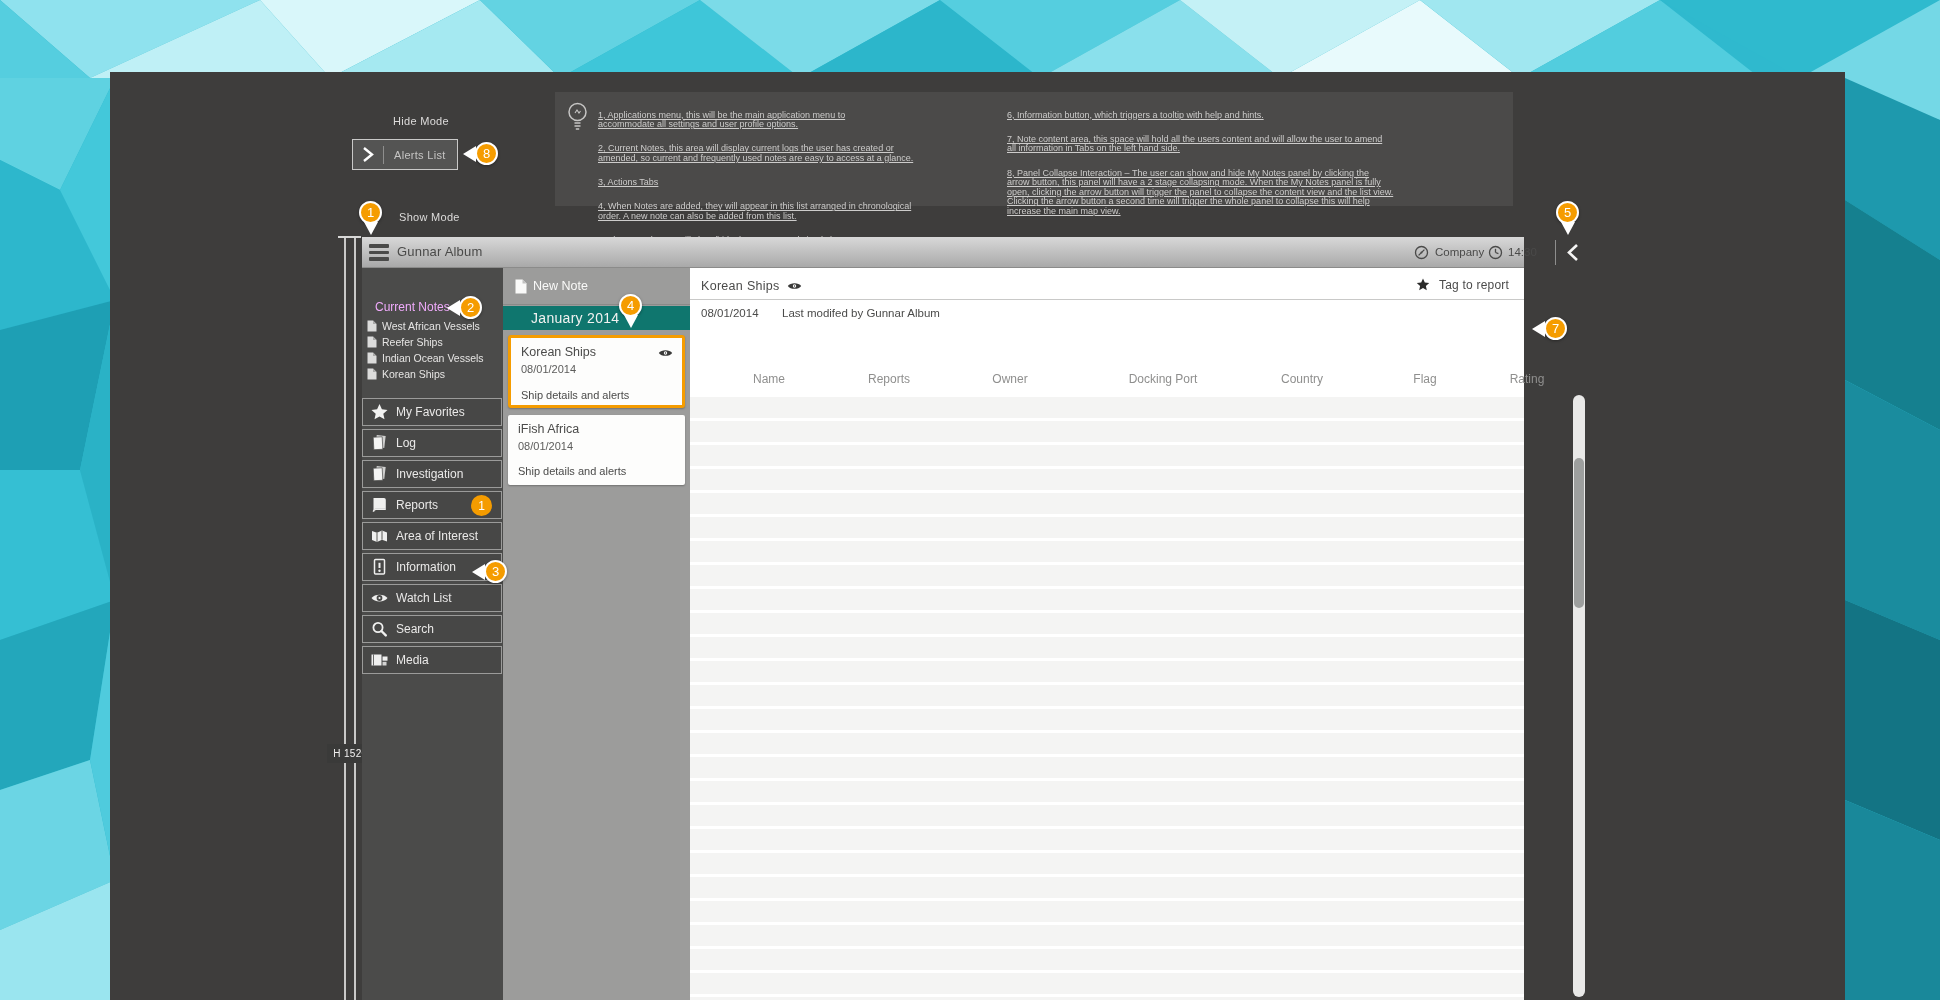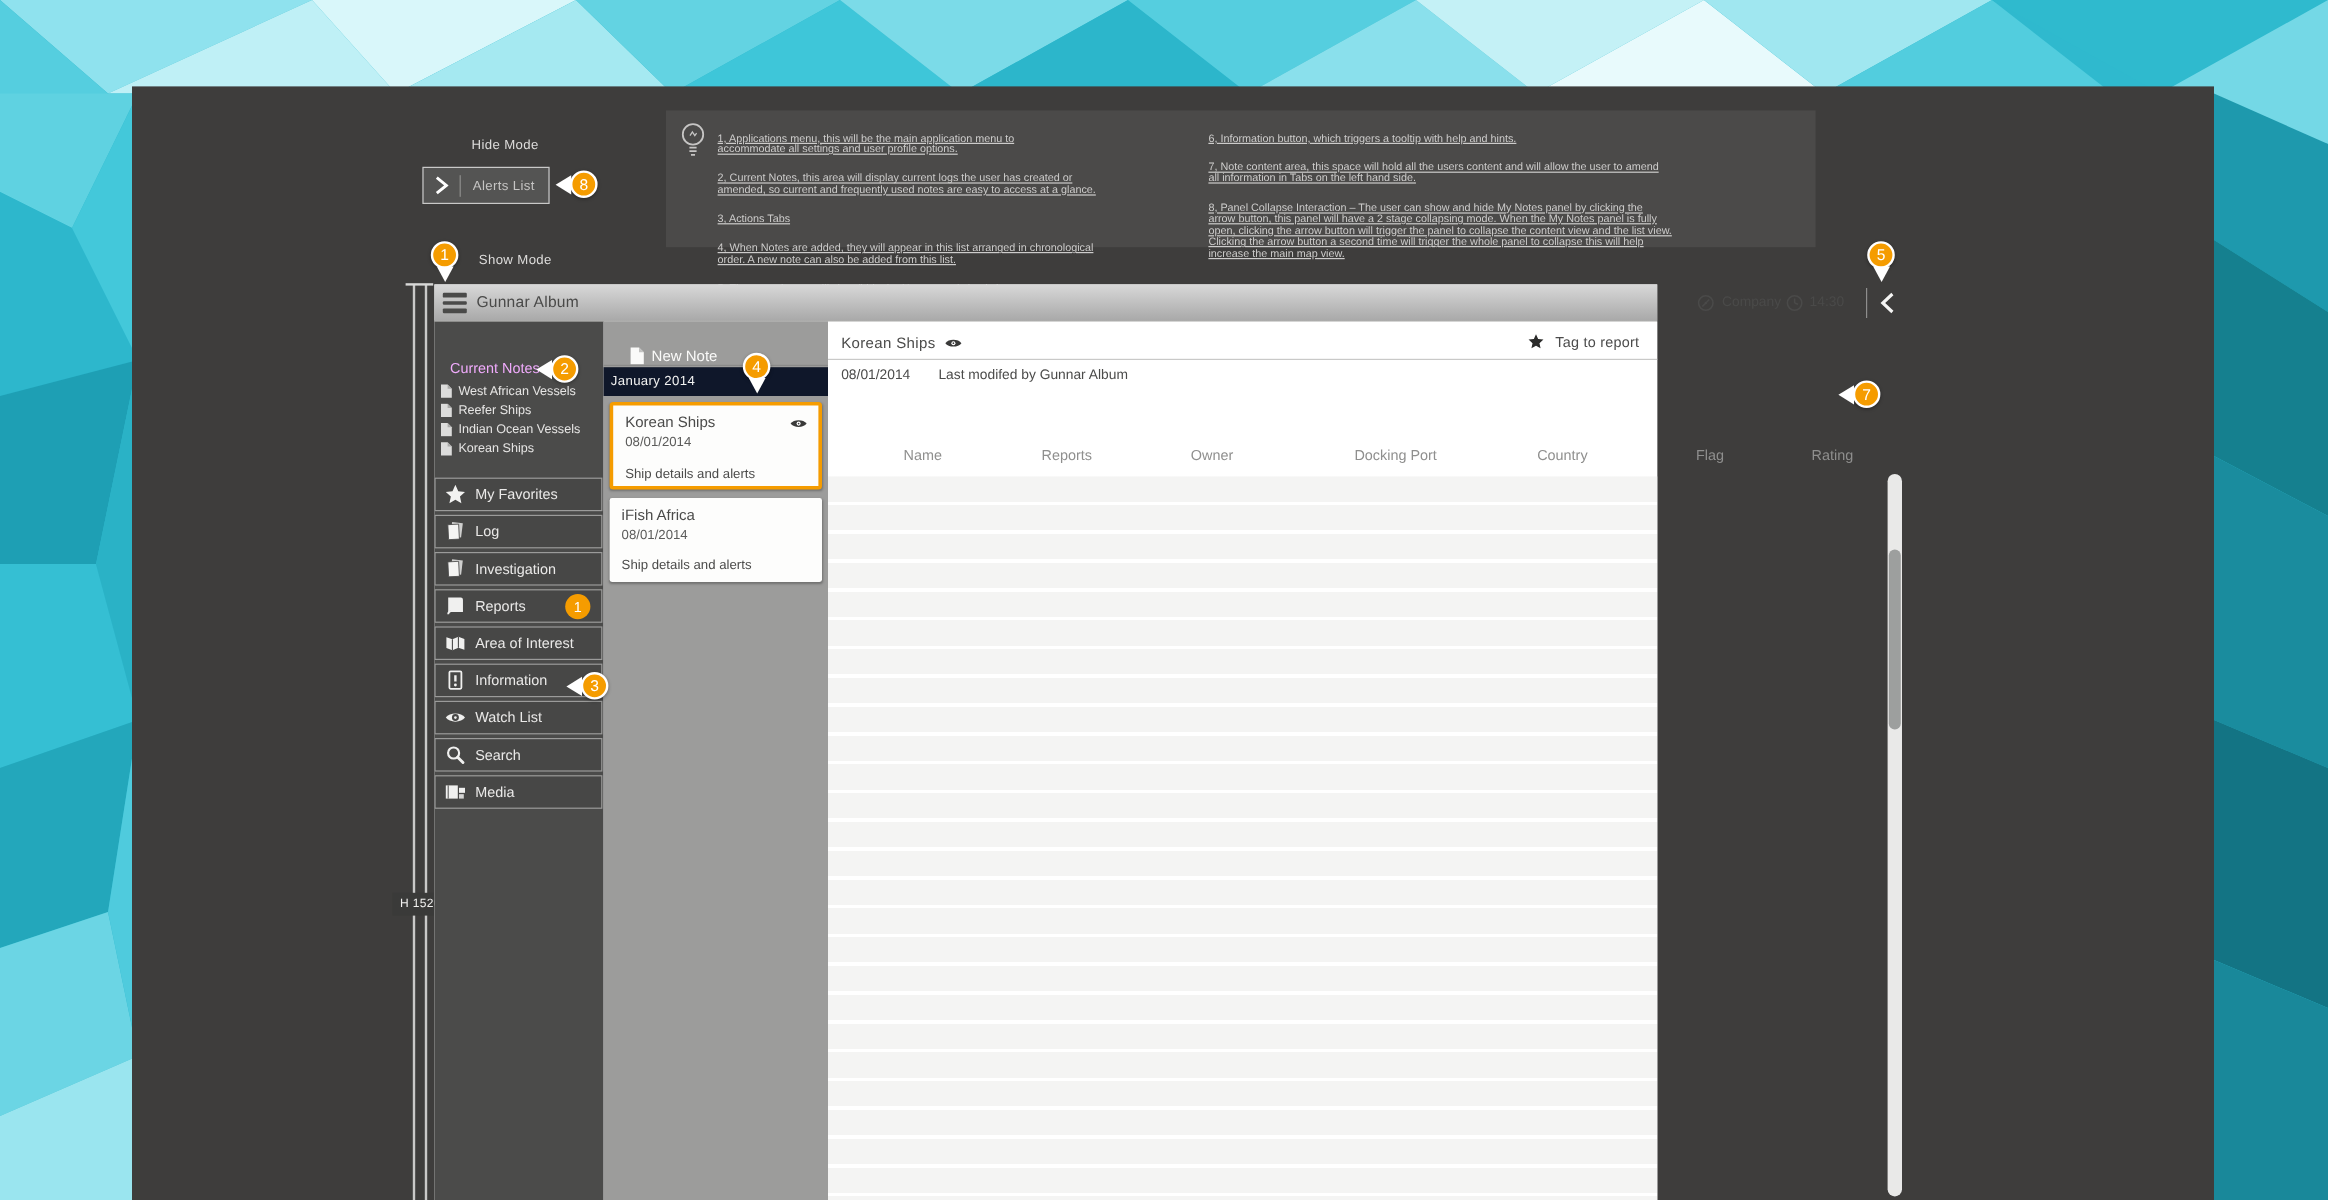--- a/index.html
+++ b/index.html
@@ -35,21 +35,21 @@
   .mk.pin::after { content: ""; position: absolute; bottom: -13px; left: 50%; margin-left: -7px;
     border-left: 7px solid transparent; border-right: 7px solid transparent; border-top: 13px solid #FFF; }
 
   
   .measure-line { position: absolute; width: 1.5px; background: #D8D8D7; top: 237px; height: 763px; opacity: .9; }
   .measure-tick { position: absolute; left: 338px; top: 236px; width: 23px; height: 1.5px; background: #D8D8D7; }
   .measure-label { position: absolute; left: 327px; top: 744px; width: 59px; height: 19px; background: #3A3A39;
     color: #F2F1F0; font-size: 10px; display: flex; align-items: center; justify-content: center; letter-spacing: .3px; z-index: 6; }
 
   
-  .window { position: absolute; left: 362px; top: 237px; width: 1019px; height: 763px; background: #FFF; z-index: 10; }
+  .window { position: absolute; left: 362px; top: 237px; width: 1162px; height: 763px; background: #FFF; z-index: 10; }
 
   .win-header { position: absolute; left: 0; top: 0; right: 0; height: 31px;
     background: linear-gradient(#D8D8D8, #A9A9A9); border-bottom: 1px solid #8B8B8A; }
   .hamburger { position: absolute; left: 7px; top: 7px; width: 20px; height: 17px; cursor: pointer; }
   .hamburger i { display: block; height: 3.6px; background: #4A4A49; border-radius: 1px; margin-bottom: 3px; }
   .win-title { position: absolute; left: 35px; top: 0; line-height: 30px; font-size: 13px; color: #4A4A49; letter-spacing: .2px; }
   .hdr-item { position: absolute; top: 0; line-height: 30px; font-size: 11.5px; color: #4A4A49; }
   .hdr-ico { position: absolute; top: 8px; }
   .hdr-div { position: absolute; left: 1193px; top: 3px; width: 1px; height: 25px; background: #8E8E8D; }
   .collapse-btn { position: absolute; left: 1198px; top: 5px; width: 24px; height: 21px; display: flex;
@@ -64,25 +64,25 @@
   .tab { position: relative; height: 28px; margin-bottom: 3px; background: #474746; border: 1px solid #9B9B9A;
     display: flex; align-items: center; cursor: pointer; }
   .tab .ic { width: 33px; display: flex; justify-content: center; }
   .tab .txt { color: #EAE9E8; font-size: 12px; }
   .badge { position: absolute; right: 9px; top: 3px; width: 21px; height: 21px; background: #F59C00;
     border-radius: 50%; color: #FFF; font-size: 12px; display: flex; align-items: center; justify-content: center; }
 
   
   .notes-panel { position: absolute; left: 141px; top: 31px; width: 187px; bottom: 0; background: #9C9C9B; }
   .newnote-bar { position: absolute; left: 0; right: 0; top: 0; height: 37px; border-bottom: 1px solid #8A8A89;
-    display: flex; align-items: flex-end; cursor: pointer; padding-left: 10px; }
+    display: flex; align-items: center; cursor: pointer; }
   .newnote-bar .txt { color: #FAFAF9; font-size: 12.5px; margin-left: 6px; }
   .newnote-bar svg { margin-left: 12px; }
-  .group-strip { position: absolute; left: 0; right: 0; top: 38px; height: 24px; background: #0f172a;
-    color: #F2F2F1; font-size: 11px; line-height: 24px; padding-left: 6px; letter-spacing: .3px; }
+  .group-strip { position: absolute; left: 0; right: 0; top: 38px; height: 24px; background: #0f766e;
+    color: #F2F2F1; font-size: 14px; line-height: 24px; padding-left: 28px; letter-spacing: .3px; }
   .note-card { position: absolute; left: 5px; width: 177px; background: #FDFDFC; border-radius: 2px;
     box-shadow: 0 1px 2px rgba(0,0,0,.28); cursor: pointer; }
   .note-card.selected { border: 3px solid #F59C00; border-radius: 3px; }
   .note-card .title { position: absolute; left: 10px; top: 7px; font-size: 12.5px; color: #4B4B4A; }
   .note-card .date { position: absolute; left: 10px; top: 25px; font-size: 11px; color: #5C5C5B; }
   .note-card .desc { position: absolute; left: 10px; font-size: 11px; color: #4B4B4A; }
   .card-eye { position: absolute; right: 9px; top: 10px; }
 
   
   .content { position: absolute; left: 328px; top: 31px; right: 0; bottom: 0; background: #FFF; }

